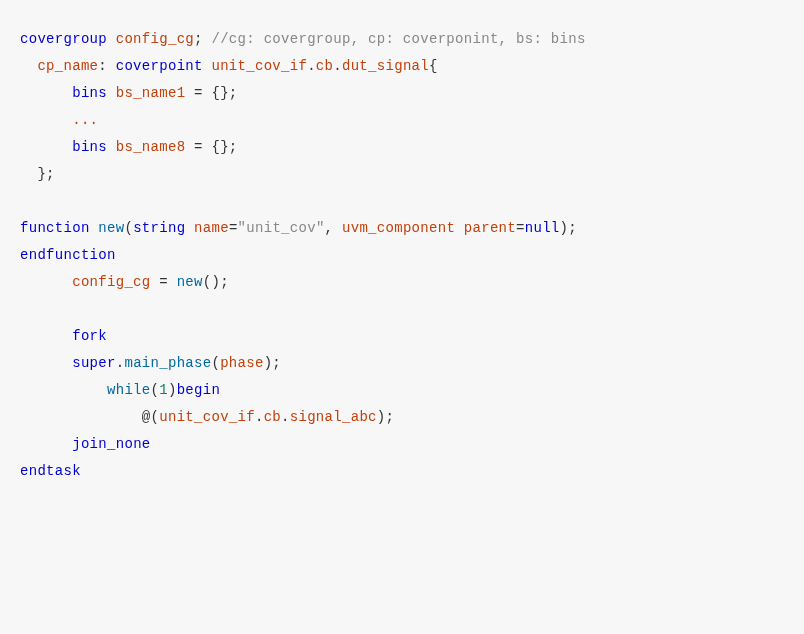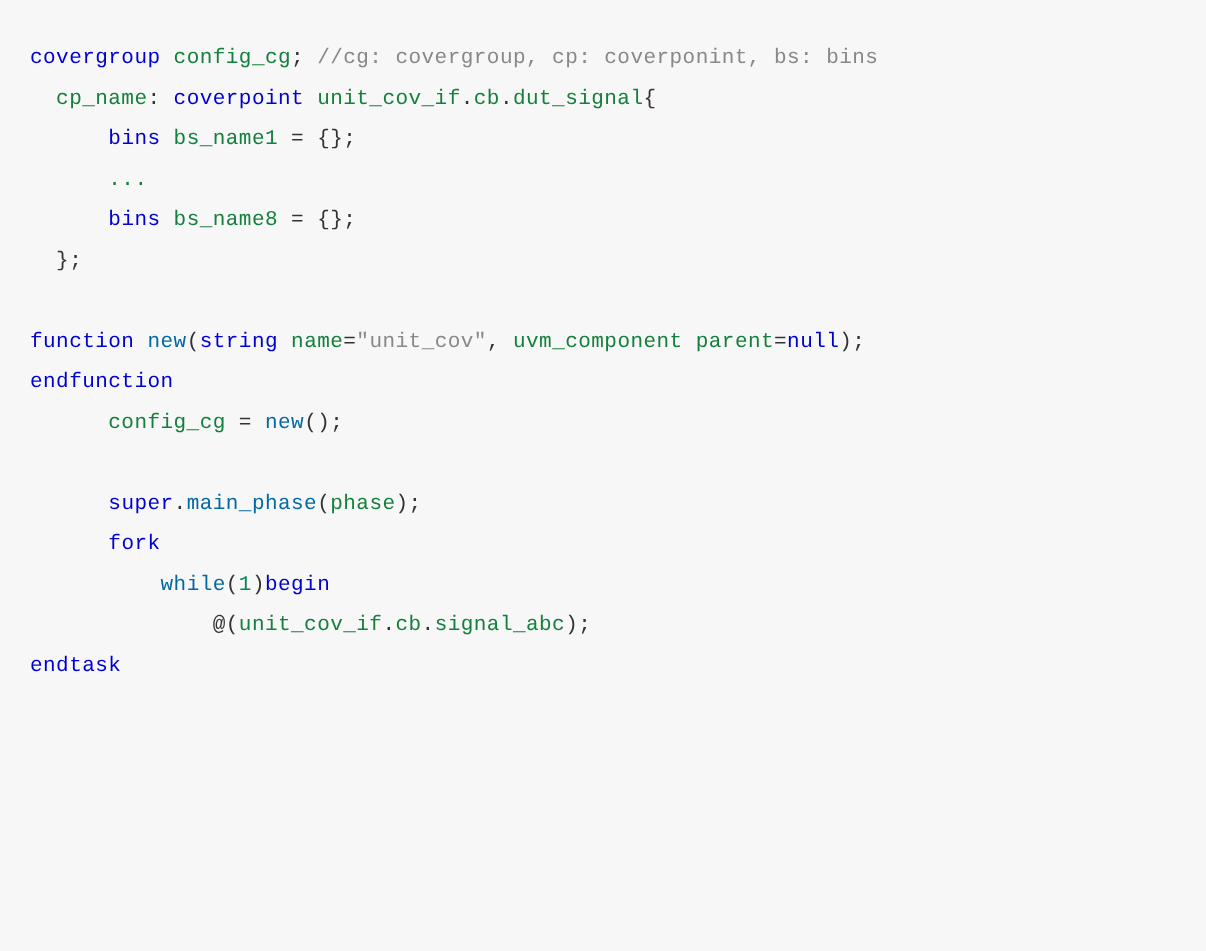--- a/index.html
+++ b/index.html
@@ -16,38 +16,39 @@
       color: #333333;
       letter-spacing: 0.3px;
     }
     .code-line {
       white-space: pre;
     }
     .kw-blue { color: #0000d0; }
     .kw-red { color: #0369a1; }
     .str { color: #888888; }
     .comment { color: #888888; }
-    .ident { color: #15803d; }
+    .ident { color: #c2410c; }
     .punct { color: #333333; }
     .num { color: #098658; }
     .empty-line { height: 27px; }
   </style>
 </head>
 <body>
 
 <div id="code-container">
     <div class="code-line"><span class="kw-blue">covergroup</span><span class="ident"> config_cg</span><span class="punct">; </span><span class="comment">//cg: covergroup, cp: coverponint, bs: bins</span></div>
     <div class="code-line"><span class="ident">  cp_name</span><span class="punct">: </span><span class="kw-blue">coverpoint</span><span class="ident"> unit_cov_if</span><span class="punct">.</span><span class="ident">cb</span><span class="punct">.</span><span class="ident">dut_signal</span><span class="punct">{</span></div>
     <div class="code-line"><span class="ident">      </span><span class="kw-blue">bins</span><span class="ident"> bs_name1 </span><span class="punct">= {};</span></div>
     <div class="code-line"><span class="ident">      ...</span></div>
     <div class="code-line"><span class="ident">      </span><span class="kw-blue">bins</span><span class="ident"> bs_name8 </span><span class="punct">= {};</span></div>
     <div class="code-line"><span class="punct">  };</span></div>
     <div class="empty-line"></div>
     <div class="code-line"><span class="kw-blue">function</span><span class="ident"> </span><span class="kw-red">new</span><span class="punct">(</span><span class="kw-blue">string</span><span class="ident"> name</span><span class="punct">=</span><span class="str">"unit_cov"</span><span class="punct">, </span><span class="ident">uvm_component parent</span><span class="punct">=</span><span class="kw-blue">null</span><span class="punct">);</span></div>
     <div class="code-line"><span class="kw-blue">endfunction</span></div>
     <div class="code-line"><span class="ident">      config_cg </span><span class="punct">= </span><span class="kw-red">new</span><span class="punct">();</span></div>
     <div class="empty-line"></div>
+    <div class="code-line"><span class="ident">      </span><span class="kw-blue">fork</span></div>
     <div class="code-line"><span class="ident">      </span><span class="kw-blue">super</span><span class="punct">.</span><span class="kw-red">main_phase</span><span class="punct">(</span><span class="ident">phase</span><span class="punct">);</span></div>
-    <div class="code-line"><span class="ident">      </span><span class="kw-blue">fork</span></div>
     <div class="code-line"><span class="ident">          </span><span class="kw-red">while</span><span class="punct">(</span><span class="num">1</span><span class="punct">)</span><span class="kw-blue">begin</span></div>
     <div class="code-line"><span class="ident">              </span><span class="punct">@(</span><span class="ident">unit_cov_if</span><span class="punct">.</span><span class="ident">cb</span><span class="punct">.</span><span class="ident">signal_abc</span><span class="punct">);</span></div>
+    <div class="code-line"><span class="ident">      </span><span class="kw-blue">join_none</span></div>
     <div class="code-line"><span class="kw-blue">endtask</span></div>
   </div>
 
 </body></html>

